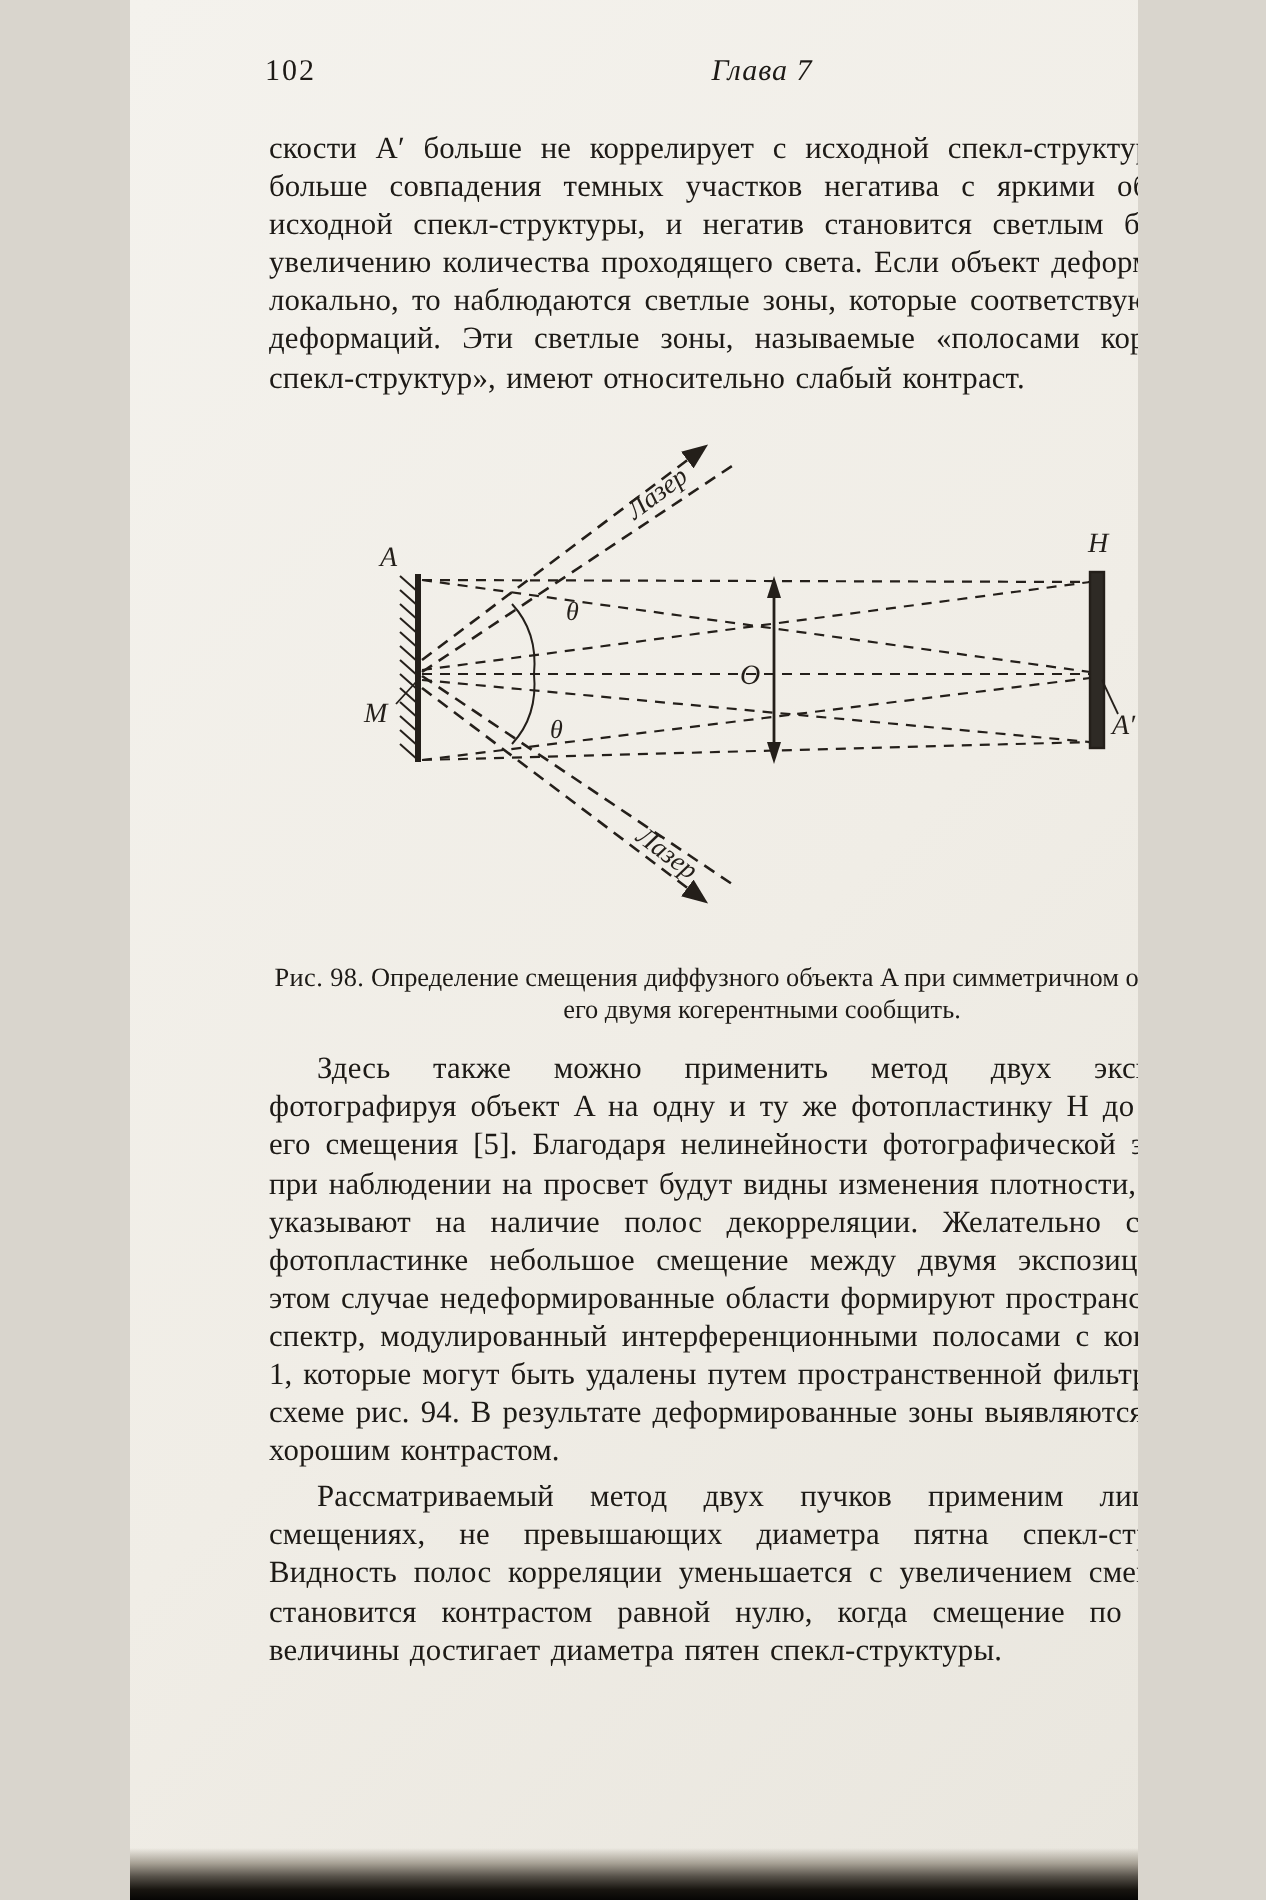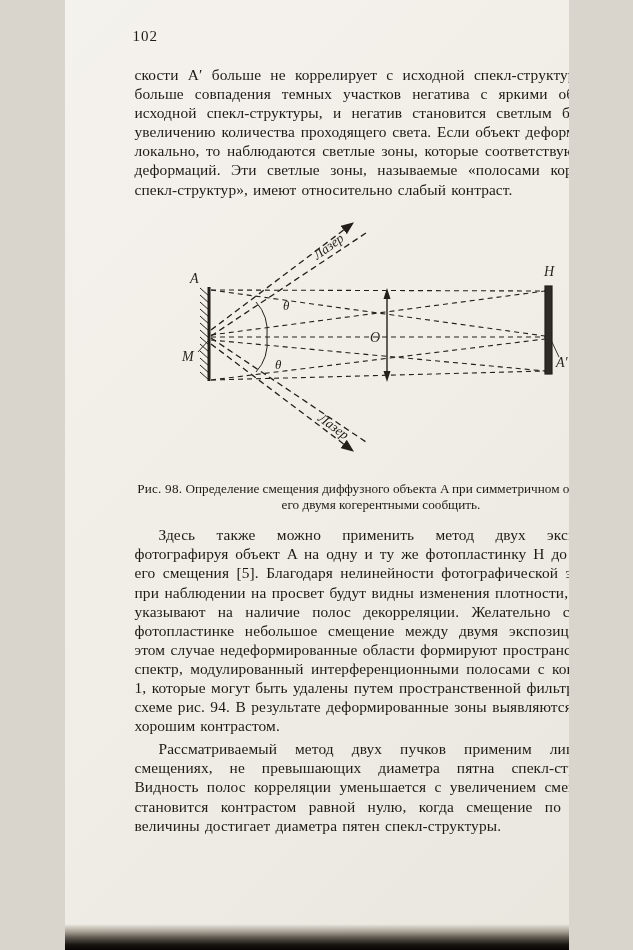--- a/index.html
+++ b/index.html
@@ -70,20 +70,21 @@
       #060504 100%);
   }
 </style>
 </head>
 <body>
 
 <div class="page">
 
   <div class="page-header">
     <span class="page-num">102</span>
+    <span class="chapter">Глава 7</span>
   </div>
 
   <div class="content">
 
     <p class="para">скости A′ больше не коррелирует с исходной спекл-структурой: нет больше совпадения темных участков негатива с яркими областями исходной спекл-структуры, и негатив становится светлым благодаря увеличению количества проходящего света. Если объект деформируется локально, то наблюдаются светлые зоны, которые соответствуют зонам деформаций. Эти светлые зоны, называемые «полосами корреляции спекл-структур», имеют относительно слабый контраст.</p>
 
     <figure class="figure">
       <svg class="fig-svg" width="460" height="262" viewBox="0 0 460 262">
         <defs>
           <marker id="ah" viewBox="0 0 10 8" refX="9" refY="4" markerWidth="10" markerHeight="8" orient="auto">

